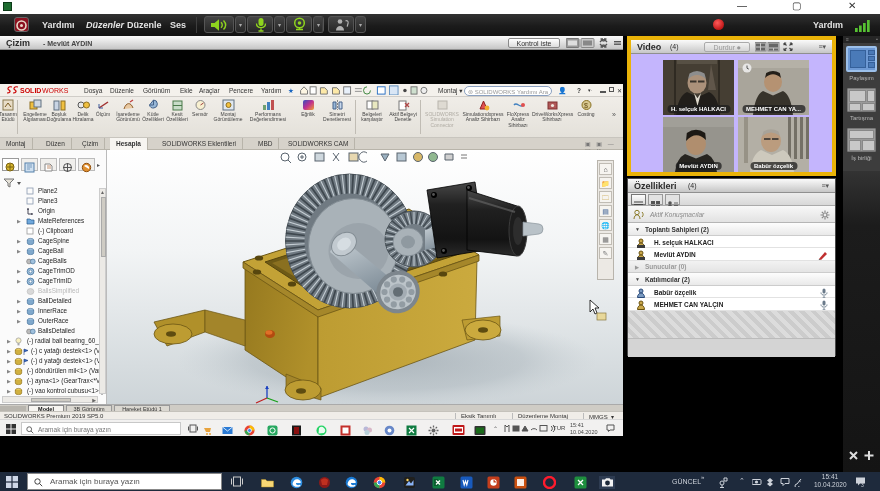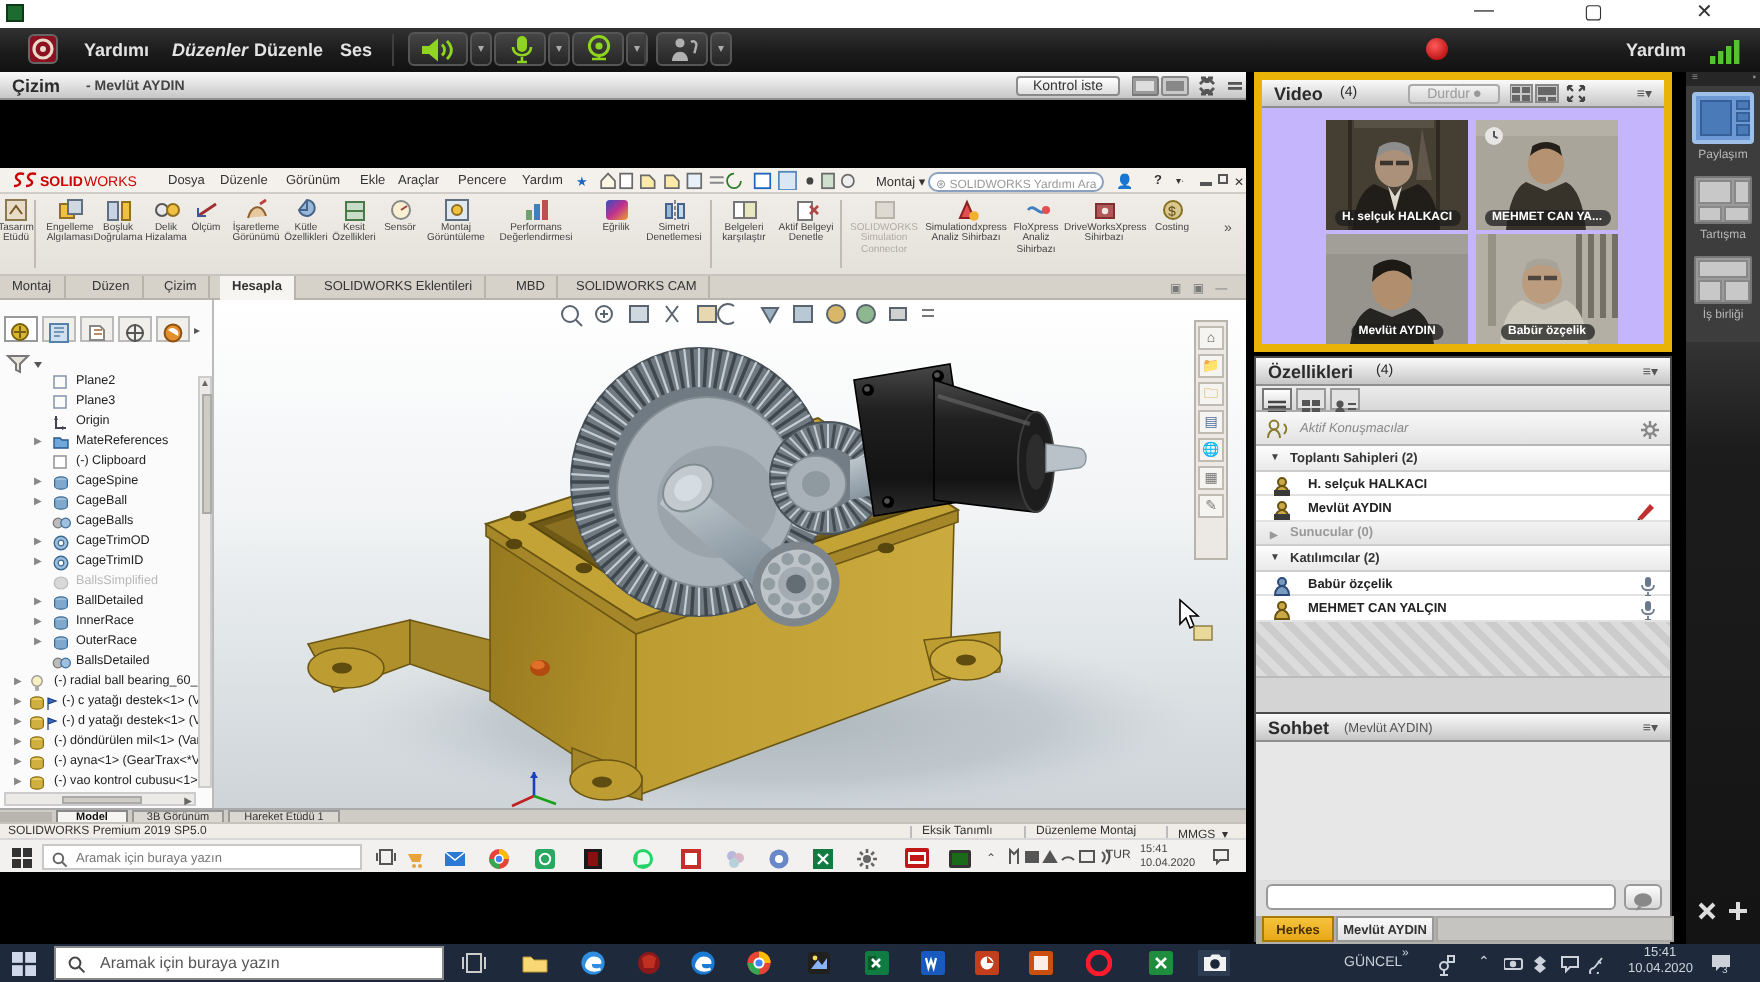--- a/index.html
+++ b/index.html
@@ -899,40 +899,20 @@
           </svg>
         <span class="nm">MEHMET CAN YALÇIN</span>
         <svg style="position:absolute;right:7px;top:2px;" width="8" height="10" viewBox="0 0 8 10">
             <rect x="2.5" y="0.5" width="3" height="5" rx="1.5" fill="#6a7a8a"></rect>
             <path d="M1 4.5c0 3.5 6 3.5 6 0M4 8v2M2.5 10h3" stroke="#6a7a8a" fill="none" stroke-width="0.9"></path>
           </svg>
       </div>
       <div class="abs" style="left:0;top:131.5px;width:100%;height:28px;background:repeating-linear-gradient(45deg,#dcdcdc 0 4px,#cccccc 4px 8px);border-bottom:1px solid #bbb;"></div>
       <div class="abs" style="left:0;top:159.5px;width:100%;height:18.5px;background:#d4d4d4;"></div>
     </div>
-    <div class="abs" id="chat">
-      <div class="podhdr">
-          <b>Sohbet</b>
-          <span style="position:absolute;left:44px;top:4px;font-size:6.5px;color:#555;">(Mevlüt AYDIN)</span>
-          <span style="position:absolute;right:6px;top:3px;font-size:7px;color:#555;">≡▾</span>
-        </div>
-      <div class="abs" style="left:0;top:14px;width:100%;height:69px;background:#e7e7e7;"></div>
-      <div class="abs" style="left:0;top:83px;width:100%;height:18px;background:#dedede;">
-        <div class="abs" style="left:5px;top:2px;width:175px;height:13px;background:#fff;border:1px solid #999;border-radius:3px;"></div>
-        <div class="abs" style="left:184px;top:2px;width:19px;height:13px;background:linear-gradient(#fcfcfc,#d8d8d8);border:1px solid #999;border-radius:3px;"><svg width="17" height="11" viewBox="0 0 17 11">
-              <ellipse cx="8.5" cy="5" rx="4.5" ry="3.4" fill="#888"></ellipse>
-              <path d="M6 8l-1 2.5 3-2z" fill="#888"></path>
-            </svg></div>
-      </div>
-      <div class="abs" style="left:0;top:101px;width:100%;height:14px;background:#b2b0ac;">
-        <span class="abs" style="left:3px;top:0;width:36px;height:13px;background:linear-gradient(#f5c33c,#e8a818);border:1px solid #a87808;font-size:6.5px;font-weight:bold;color:#4a3000;text-align:center;line-height:13px;">Herkes</span>
-        <span class="abs" style="left:40px;top:0;width:49px;height:13px;background:linear-gradient(#fafafa,#e0e0e0);border:1px solid #999;font-size:6.5px;font-weight:bold;color:#333;text-align:center;line-height:13px;">Mevlüt AYDIN</span>
-        <span class="abs" style="left:90px;top:0;width:119px;height:13px;background:#c6c4c0;border:1px solid #a8a6a2;"></span>
-      </div>
-    </div>
     <div class="abs" id="rail">
       <div class="abs" style="left:0;top:0;width:37px;height:7px;background:#262626;">
           <span style="position:absolute;left:3px;top:0px;font-size:5px;color:#888;">≡</span>
           <span style="position:absolute;right:2px;top:0px;font-size:5px;color:#888;">▪</span>
         </div>
       <div class="abs" style="left:3px;top:10px;width:31px;height:26px;background:#6d99d4;border:2px solid #9cc0ea;border-radius:2px;">
         <div style="position:absolute;left:2px;top:2px;width:16px;height:18px;background:#4a7ab8;border:1px solid #35609a;"></div>
         <div style="position:absolute;left:20px;top:2px;width:7px;height:5px;background:#4a7ab8;border:1px solid #35609a;"></div>
         <div style="position:absolute;left:20px;top:8px;width:7px;height:5px;background:#4a7ab8;border:1px solid #35609a;"></div>
         <div style="position:absolute;left:20px;top:14px;width:7px;height:6px;background:#4a7ab8;border:1px solid #35609a;"></div>

